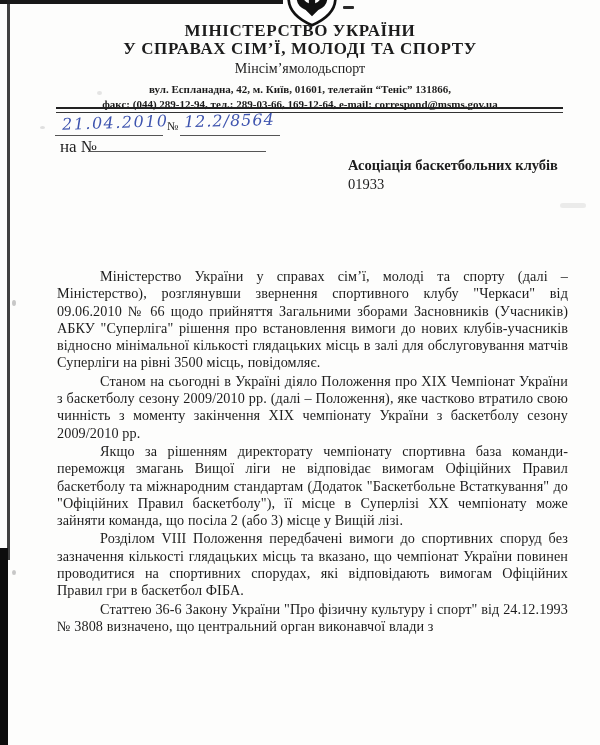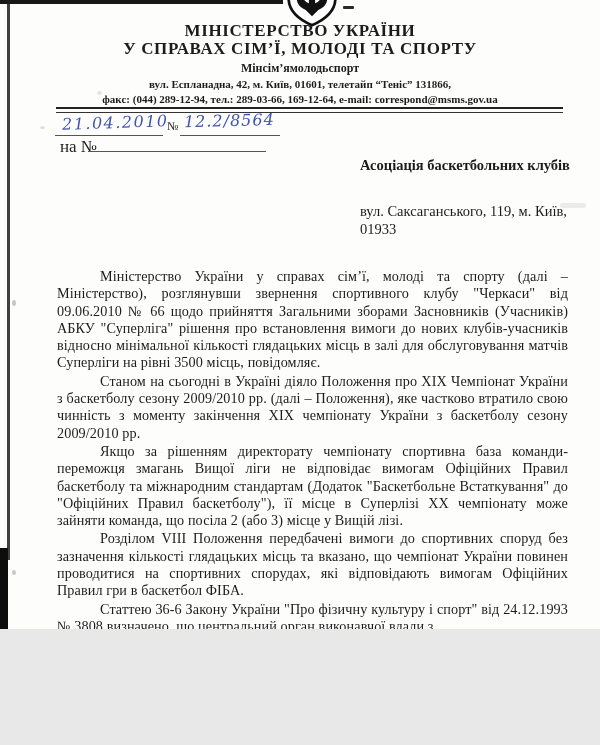--- a/index.html
+++ b/index.html
@@ -1,18 +1,18 @@
 <!DOCTYPE html>
 <html><head>
 <meta charset="utf-8">
 <style>
   html,body{margin:0;padding:0;background:#e8e8e8;}
   .page{
     position:relative;
-    width:600px;height:629px;
+    width:600px;height:745px;
     margin:0 auto;
     background:#fdfdfc;
     overflow:hidden;
     font-family:"Liberation Serif", serif;
     color:#1c1c1c;
   }
   
   .scan-top{position:absolute;left:0;top:0;width:283px;height:4px;background:#181818;}
   .scan-dash{position:absolute;left:343px;top:6px;width:11px;height:3px;background:#2a2a2a;border-radius:1px;}
   .scan-left-line{position:absolute;left:7px;top:0;width:3px;height:560px;background:#1f1f1f;opacity:.85;}
@@ -23,37 +23,37 @@
   .sp3{left:560px;top:203px;width:26px;height:5px;border-radius:3px;opacity:.18;}
   .sp4{left:12px;top:570px;width:4px;height:5px;}
   .sp5{left:97px;top:91px;width:5px;height:4px;opacity:.25;}
 
   
   .emblem{position:absolute;left:283px;top:-27px;width:58px;height:54px;}
 
   
   .head{position:absolute;left:30px;top:22px;width:540px;text-align:center;}
   .h1{font-weight:bold;font-size:17px;line-height:18px;letter-spacing:.6px;}
-  .h2{font-weight:bold;font-size:12px;line-height:17px;margin-top:2px;}
+  .h2{font-weight:normal;font-size:14px;line-height:17px;margin-top:2px;}
   .addr{font-weight:bold;font-size:11px;line-height:14.5px;}
-  .addr-first{text-align:center;}
+  .addr-first{margin-top:5px;text-align:center;}
   .rule{position:absolute;left:56px;top:107px;width:507px;height:3px;border-top:2px solid #222;border-bottom:1px solid #333;}
 
   
   .hand{font-family:"DejaVu Serif", serif;font-style:italic;color:#3d53ae;}
   .ref-date{position:absolute;left:62px;top:113px;font-size:16px;letter-spacing:1.5px;transform:rotate(-2deg);}
   .ref-date-line{position:absolute;left:55px;top:135px;width:108px;border-bottom:1.5px solid #555;}
   .ref-no-sign{position:absolute;left:167px;top:119px;font-size:12px;color:#222;}
   .ref-number{position:absolute;left:184px;top:111px;font-size:16px;letter-spacing:1px;transform:rotate(-1.5deg);}
   .ref-number-line{position:absolute;left:180px;top:135px;width:100px;border-bottom:1.5px solid #555;}
   .ref-reply{position:absolute;left:60px;top:137px;font-size:17px;color:#222;}
   .ref-reply-line{position:absolute;left:88px;top:151px;width:178px;border-bottom:1.5px solid #555;}
 
   
-  .recipient{position:absolute;left:360px;top:156px;width:236px;font-size:14.5px;line-height:18.5px;}
+  .recipient{position:absolute;left:348px;top:156px;width:236px;font-size:14.5px;line-height:18.5px;}
   .recipient .name{font-weight:bold;}
   .recipient .raddr{margin-top:27px;}
 
   
   .body-text{position:absolute;left:57px;top:256px;width:511px;
     font-size:14.2px;line-height:17.3px;text-align:justify;letter-spacing:.1px;margin-top:12px;}
   .body-text p{margin:0 0 1px 0;text-indent:43px;}
 </style>
 </head>
 <body>
@@ -90,21 +90,20 @@
   <div class="hand ref-date">21.04.2010</div>
   <div class="ref-date-line"></div>
   <div class="ref-no-sign">№</div>
   <div class="hand ref-number">12.2/8564</div>
   <div class="ref-number-line"></div>
   <div class="ref-reply">на №</div>
   <div class="ref-reply-line"></div>
 
   <div class="recipient">
     <div class="name">Асоціація баскетбольних клубів</div>
-    <div class="raddr">вул. Саксаганського, 119, м. Київ,</div>
     <div>01933</div>
   </div>
 
   <div class="body-text">
     <p>Міністерство України у справах сім’ї, молоді та спорту (далі – Міністерство), розглянувши  звернення спортивного клубу "Черкаси" від 09.06.2010 № 66 щодо прийняття Загальними зборами Засновників (Учасників) АБКУ "Суперліга" рішення про встановлення вимоги до нових клубів-учасників відносно мінімальної кількості глядацьких місць в залі для обслуговування матчів Суперліги на рівні 3500 місць, повідомляє.</p>
     <p>Станом на сьогодні в Україні діяло Положення про XIX Чемпіонат України з баскетболу сезону 2009/2010 рр. (далі – Положення), яке частково втратило свою чинність з моменту закінчення XIX чемпіонату України з баскетболу сезону  2009/2010 рр.</p>
     <p>Якщо за рішенням директорату чемпіонату спортивна база команди-переможця змагань Вищої ліги не відповідає вимогам Офіційних Правил баскетболу та міжнародним стандартам (Додаток "Баскетбольне Встаткування" до "Офіційних Правил баскетболу"), її місце в Суперлізі ХХ чемпіонату може зайняти команда, що посіла 2 (або 3) місце у Вищій лізі.</p>
     <p>Розділом VIII Положення передбачені вимоги до спортивних споруд без зазначення кількості глядацьких місць та вказано, що чемпіонат України повинен проводитися на спортивних спорудах, які відповідають вимогам Офіційних Правил гри в баскетбол ФІБА.</p>
     <p>Статтею 36-6 Закону України "Про фізичну культуру і спорт" від 24.12.1993 № 3808 визначено, що центральний орган виконавчої влади  з</p>
   </div>

